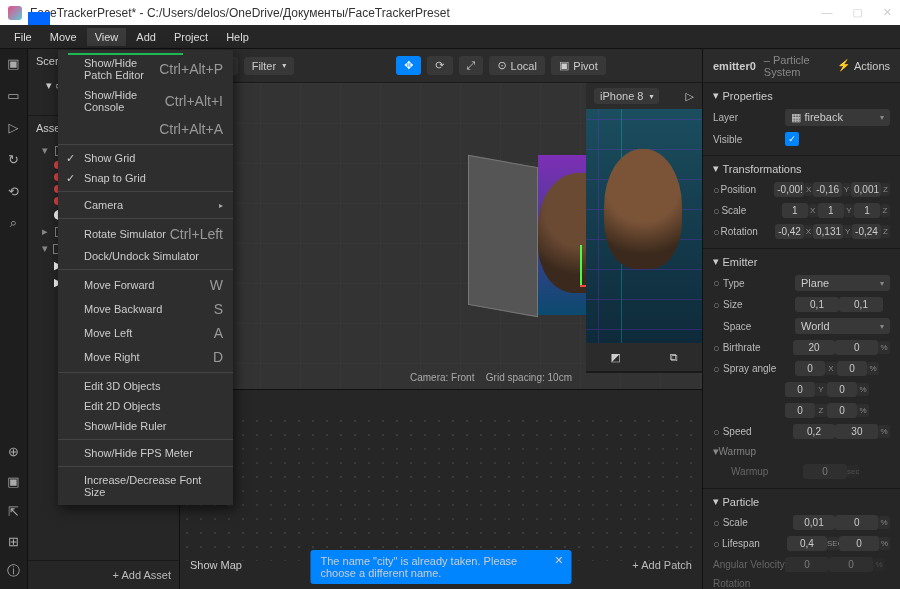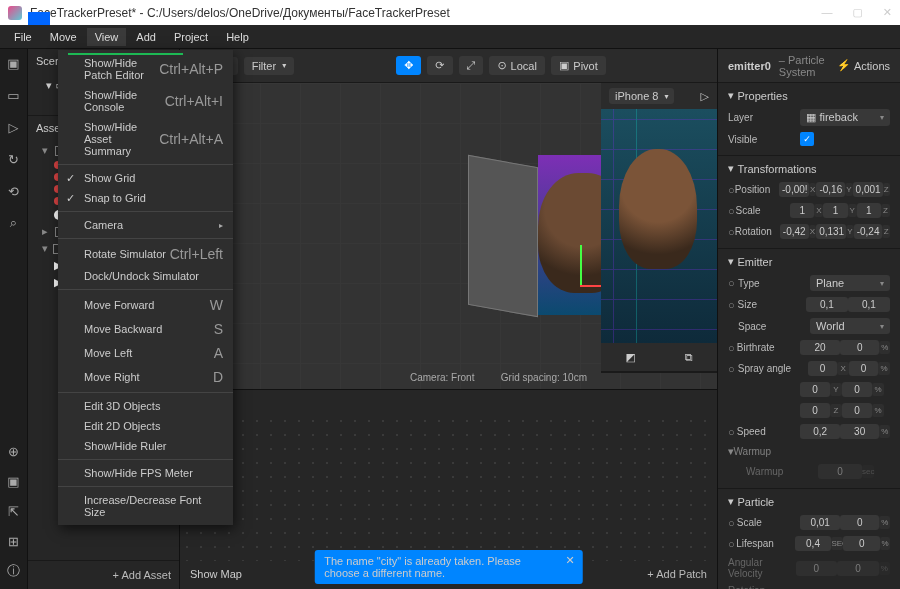--- a/index.html
+++ b/index.html
@@ -56,25 +56,25 @@
 .preview-header { height:26px; background:#2b2b2b; display:flex; align-items:center; padding:0 8px; gap:6px; }
 .preview-img { width:116px; height:234px; background:linear-gradient(#1b4e5f,#0e2a3a); position:relative; overflow:hidden; }
 .neon { position:absolute; inset:0; background:
   linear-gradient(90deg,transparent 0 10%,#7a2fe6 10% 11%,transparent 11% 30%,#16d0c7 30% 31%,transparent 31% 100%),
   linear-gradient(#7a2fe6 0 1px,transparent 1px) 0 40px/100% 30px; opacity:.3; }
 .pface { position:absolute; left:18px; top:40px; width:78px; height:120px; background:radial-gradient(circle at 50% 30%,#7b5438 40%,#3a291c 75%); border-radius:48% 48% 40% 40%; }
 .pbar { height:28px; background:#2b2b2b; display:flex; align-items:center; justify-content:space-around; }
 .patch-editor { height:200px; background:#262626; border-top:1px solid #111; position:relative; }
 .patch-header { padding:6px 10px; color:#bbb; }
 .dots { position:absolute; inset:24px 0 28px 0; background:radial-gradient(#3a3a3a 1px,transparent 1px) 0 0/14px 14px; }
-.patch-footer { position:absolute; bottom:0; left:0; right:0; height:30px; display:flex; align-items:center; padding:0 10px; }
+.patch-footer { position:absolute; bottom:0; left:0; right:0; height:30px; display:flex; align-items:flex-start; padding:0 10px; }
 .add-patch { margin-left:auto; cursor:pointer; color:#bbb; }
 .toast { position:absolute; left:50%; transform:translateX(-50%); bottom:5px; background:#0085ff; color:#fff; padding:5px 28px 5px 10px; border-radius:3px; font-size:11px; }
 .toast .x { position:absolute; right:8px; top:4px; cursor:pointer; }
-.inspector { width:183px; background:#262626; border-left:1px solid #111; overflow-y:auto; }
+.inspector { width:198px; background:#262626; border-left:1px solid #111; overflow-y:auto; }
 .insp-head { height:34px; background:#2b2b2b; display:flex; align-items:center; padding:0 10px; gap:8px; border-bottom:1px solid #191919; }
 .insp-head .subtype { color:#888; }
 .insp-head .actions { margin-left:auto; display:flex; align-items:center; gap:3px; cursor:pointer; }
 .sect { padding:6px 10px; border-bottom:1px solid #191919; }
 .sect-title { display:flex; align-items:center; gap:4px; color:#ddd; font-size:11px; margin-bottom:4px; }
 .row { display:flex; align-items:center; padding:3px 0; }
 .row .lbl { width:72px; color:#bbb; font-size:10px; }
 .row .lbl.dim { color:#666; }
 .sel { flex:1; background:#383838; border-radius:3px; padding:2px 6px; display:flex; align-items:center; justify-content:space-between; cursor:pointer; }
 .sel .dd { font-size:8px; color:#888; }
@@ -425,21 +425,20 @@
 <div class="dropdown">
   <div class="dditem hl">
       <span>Show/Hide Patch Editor</span>
       <span class="sc">Ctrl+Alt+P</span>
     </div>
   <div class="dditem">
       <span>Show/Hide Console</span>
       <span class="sc">Ctrl+Alt+I</span>
     </div>
   <div class="dditem">
-      <span>Show/Hide Asset Summary</span>
       <span class="sc">Ctrl+Alt+A</span>
     </div>
   <div class="ddsep"></div>
   <div class="dditem">
       <span class="chkm">✓</span>
       <span>Show Grid</span>
     </div>
   <div class="dditem">
       <span class="chkm">✓</span>
       <span>Snap to Grid</span>

